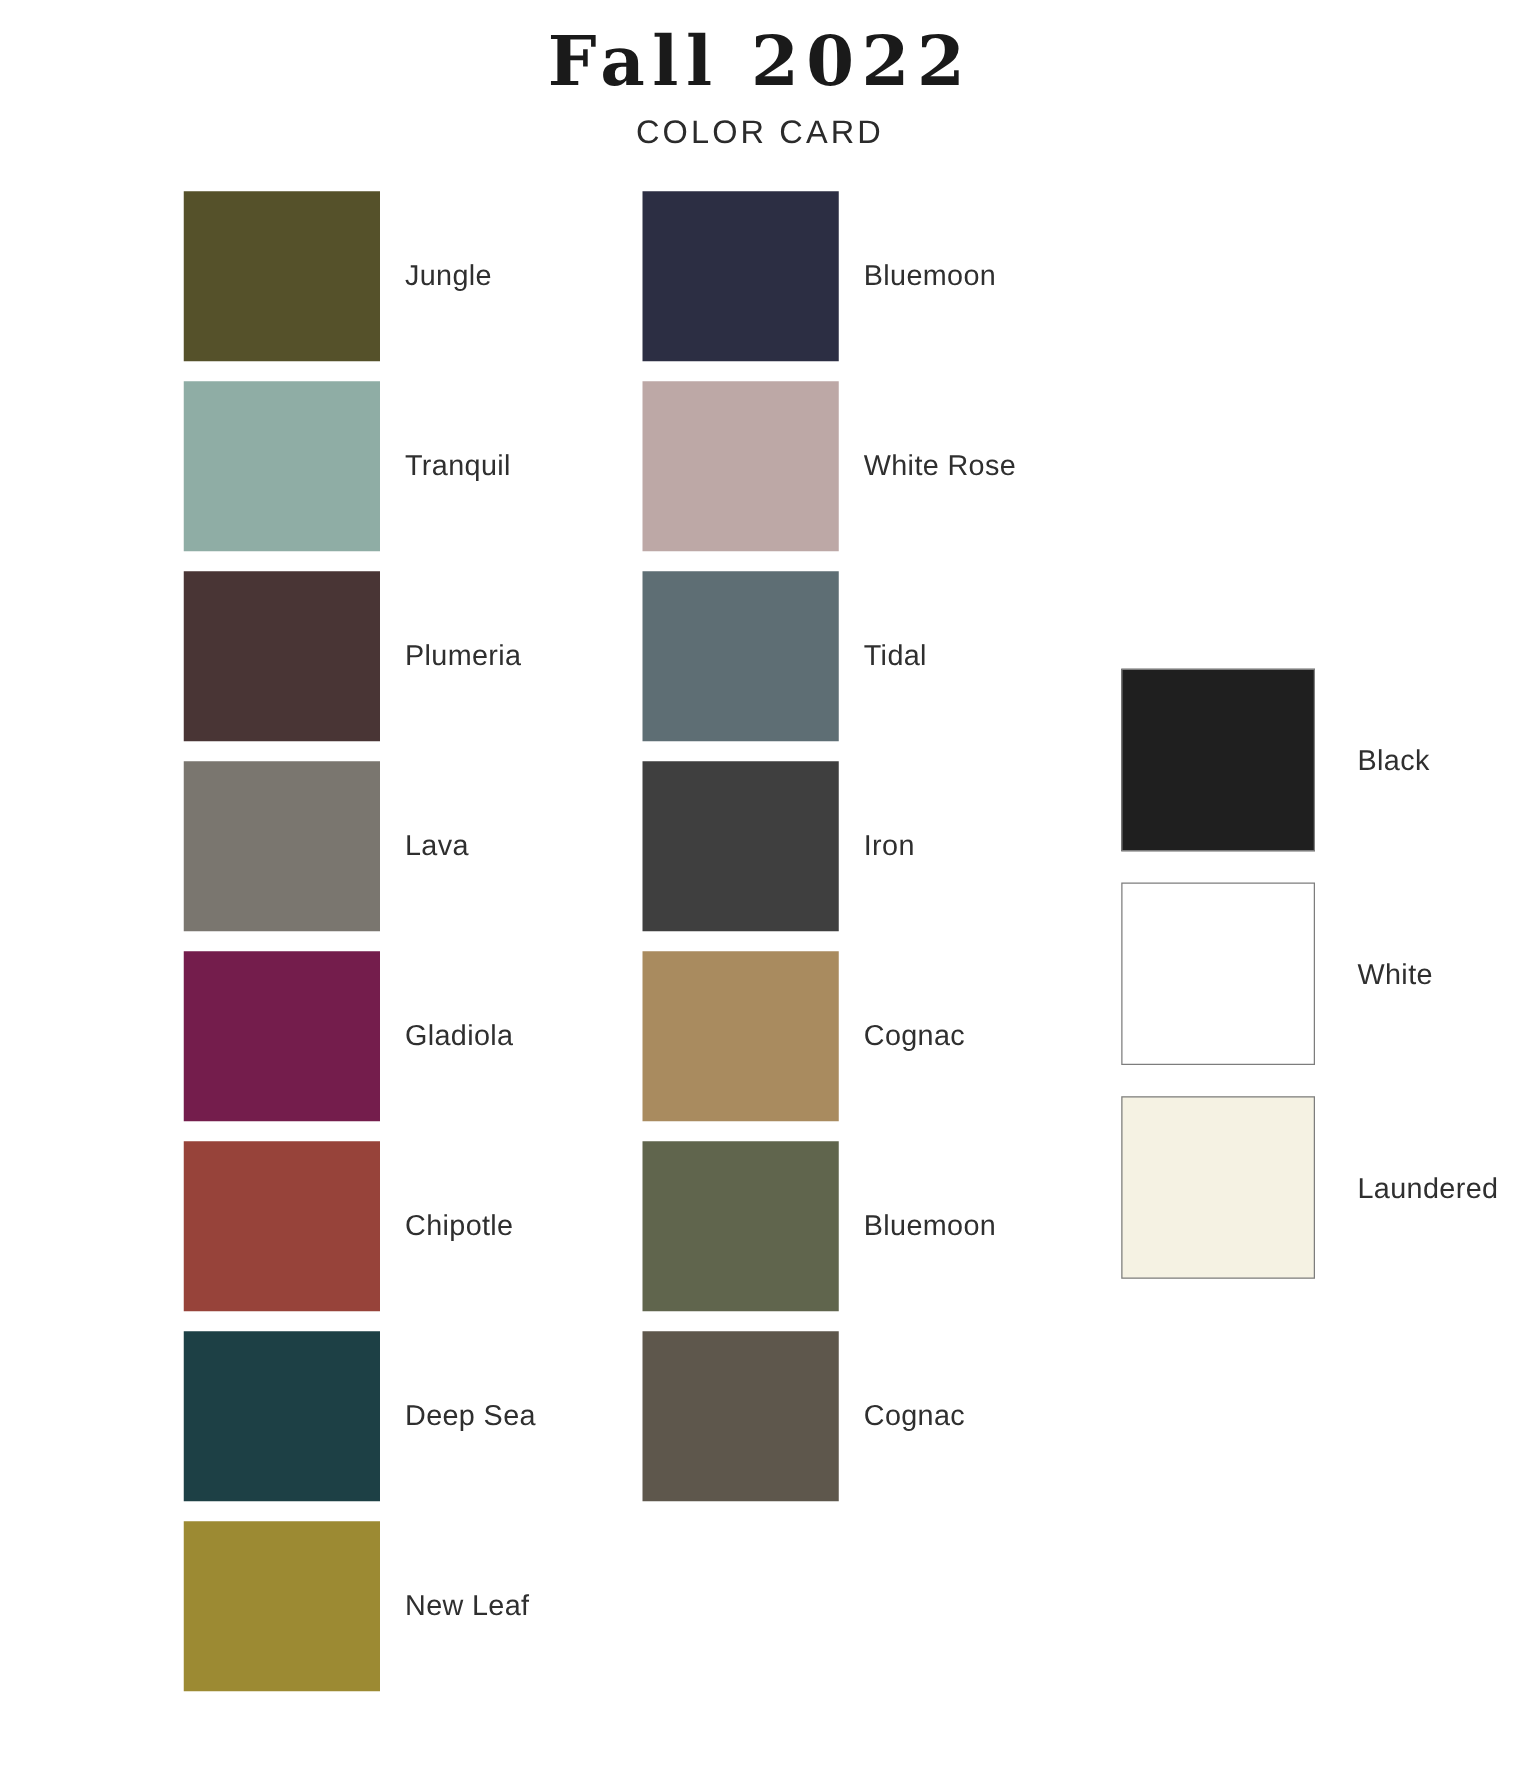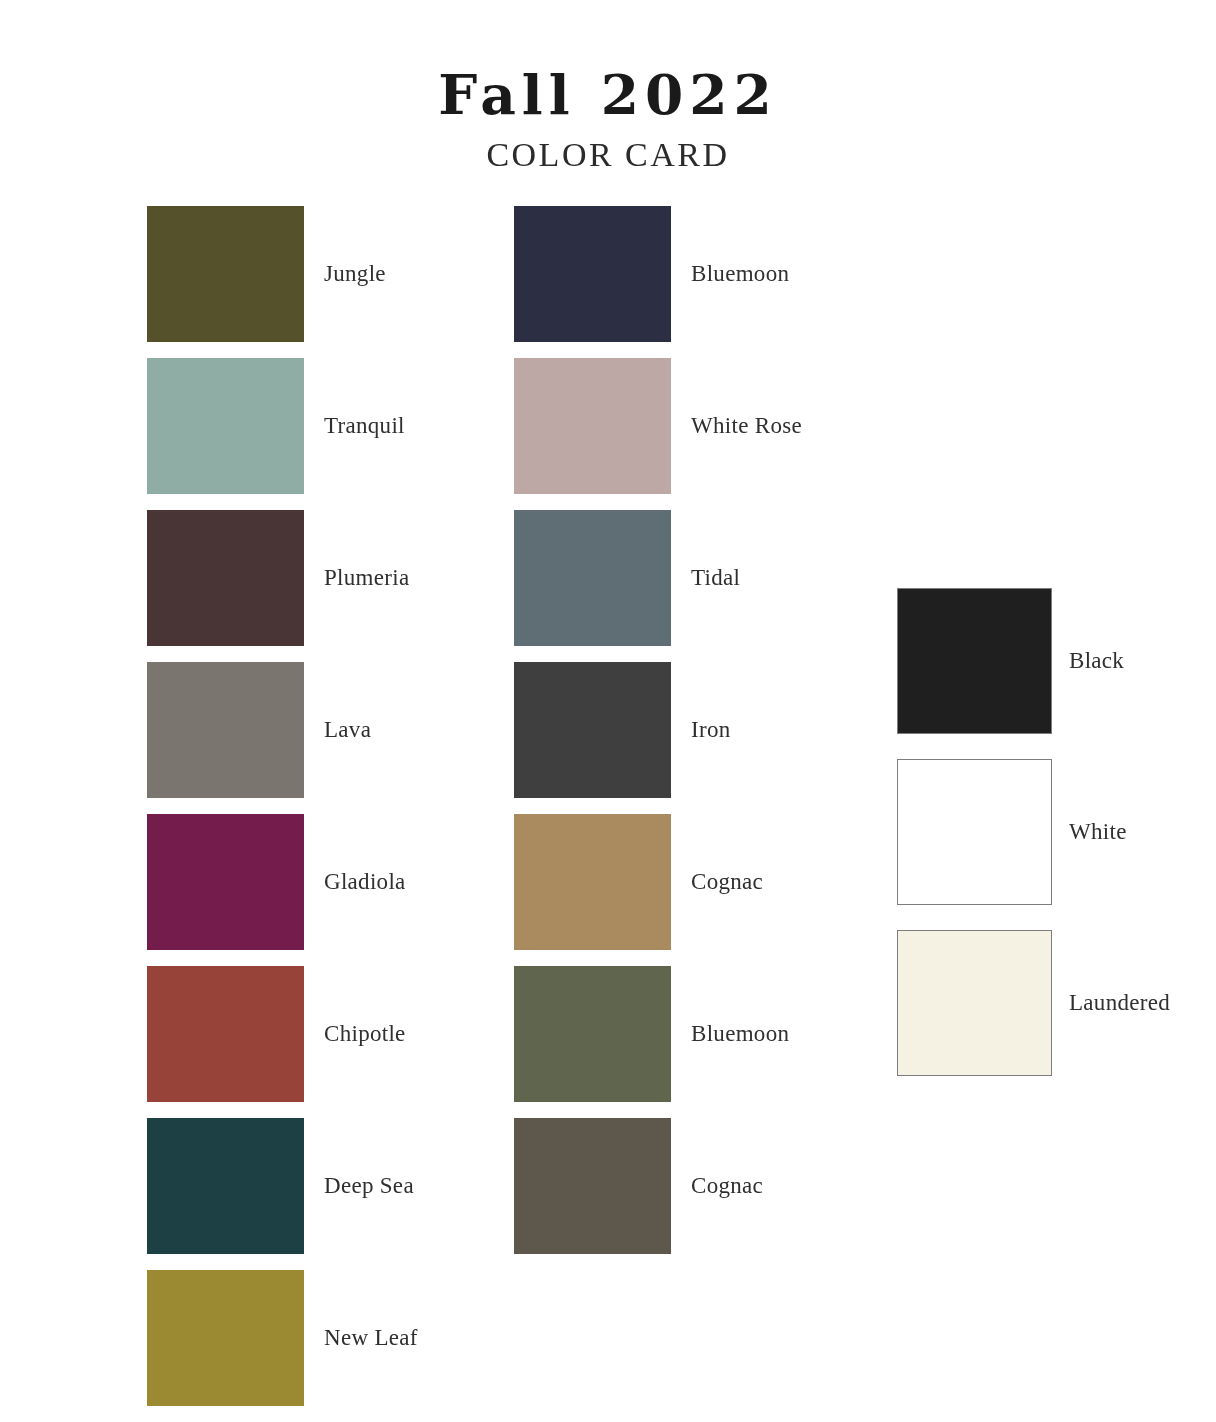--- a/index.html
+++ b/index.html
@@ -11,34 +11,34 @@
     width: 1216px;
     height: 1422px;
     overflow: hidden;
     font-family: "DejaVu Serif", serif;
     position: relative;
   }
 
   
   .header {
     text-align: center;
-    padding-top: 66px;
+    padding-top: 20px;
   }
   .title {
     font-family: "DejaVu Serif", serif;
     font-size: 55px;
     font-weight: 700;
     letter-spacing: 6px;
     color: #1a1a1a;
     line-height: 1.05;
     margin: 0;
   }
   .subtitle {
-    font-family: Liberation Serif, serif;
-    font-size: 34px;
+    font-family: Liberation Sans, sans-serif;
+    font-size: 26px;
     font-weight: 400;
     letter-spacing: 2.5px;
     color: #2b2b2b;
     margin: 12px 0 0 0;
   }
 
   
   .card-body {
     position: relative;
     margin-top: 24px;
@@ -70,29 +70,29 @@
   }
   .swatch.bordered {
     border: 1px solid #7d7d7d;
   }
   .swatch.neutral {
     width: 155px;
     height: 146px;
   }
 
   .swatch-label {
-    font-family: Liberation Serif, serif;
+    font-family: Liberation Sans, sans-serif;
     font-size: 23px;
     color: #2f2f2f;
     white-space: nowrap;
     padding-left: 20px;
     letter-spacing: 0.3px;
   }
   .col-3 .swatch-label {
-    padding-left: 17px;
+    padding-left: 34px;
   }
 </style>
 </head>
 <body>
 
 <div class="header">
   <h1 class="title">Fall 2022</h1>
   <p class="subtitle">COLOR CARD</p>
 </div>
 

